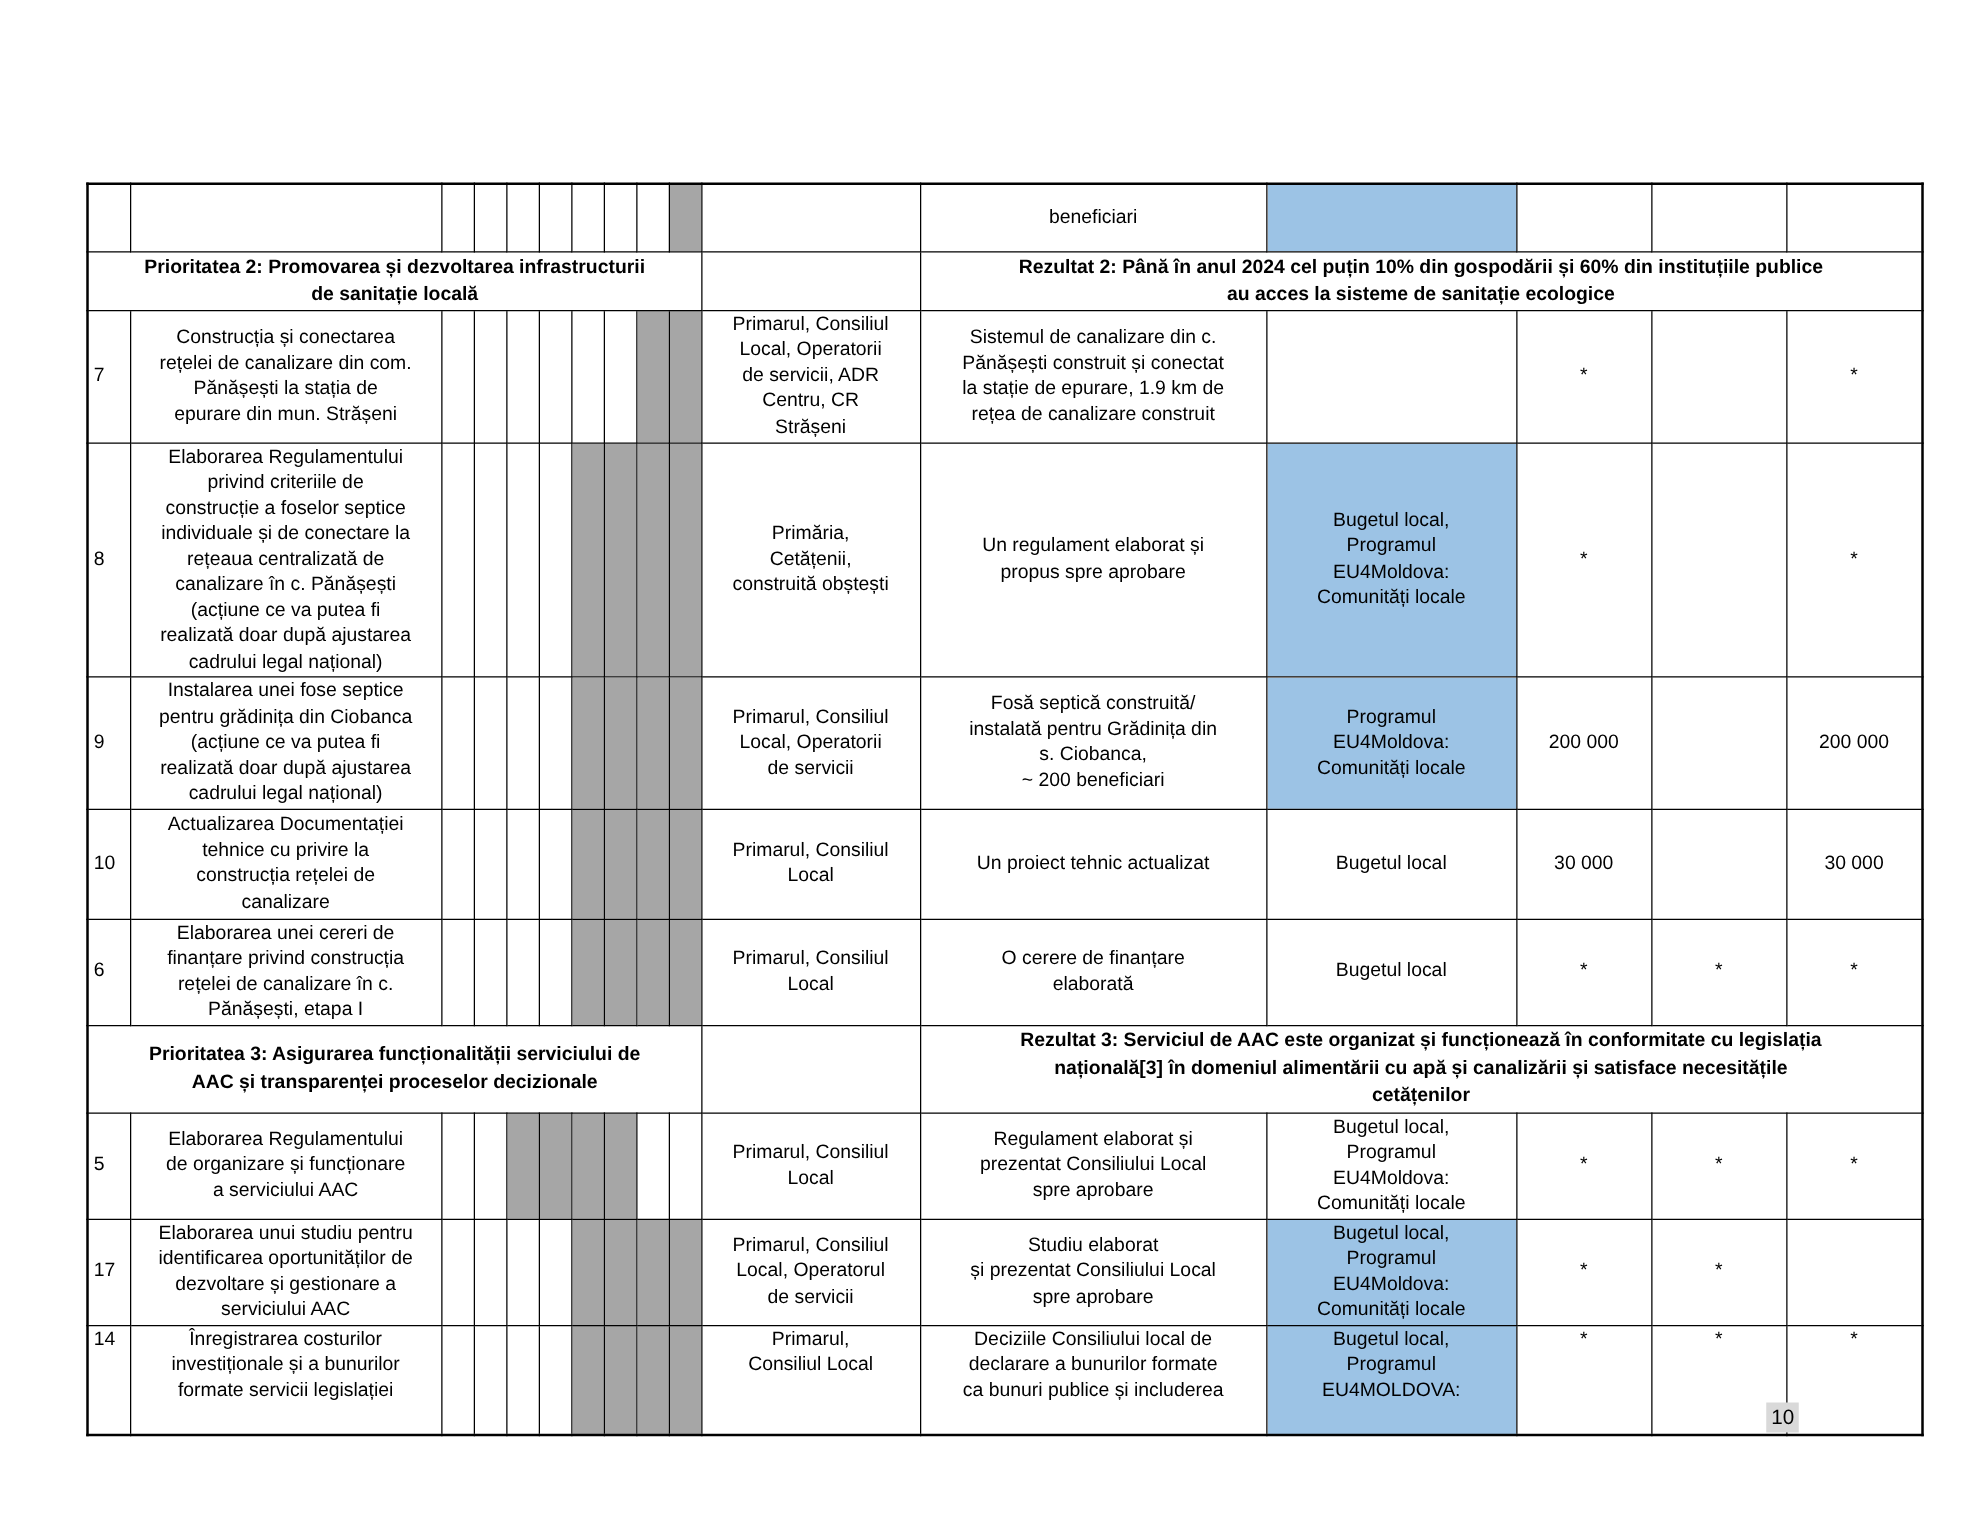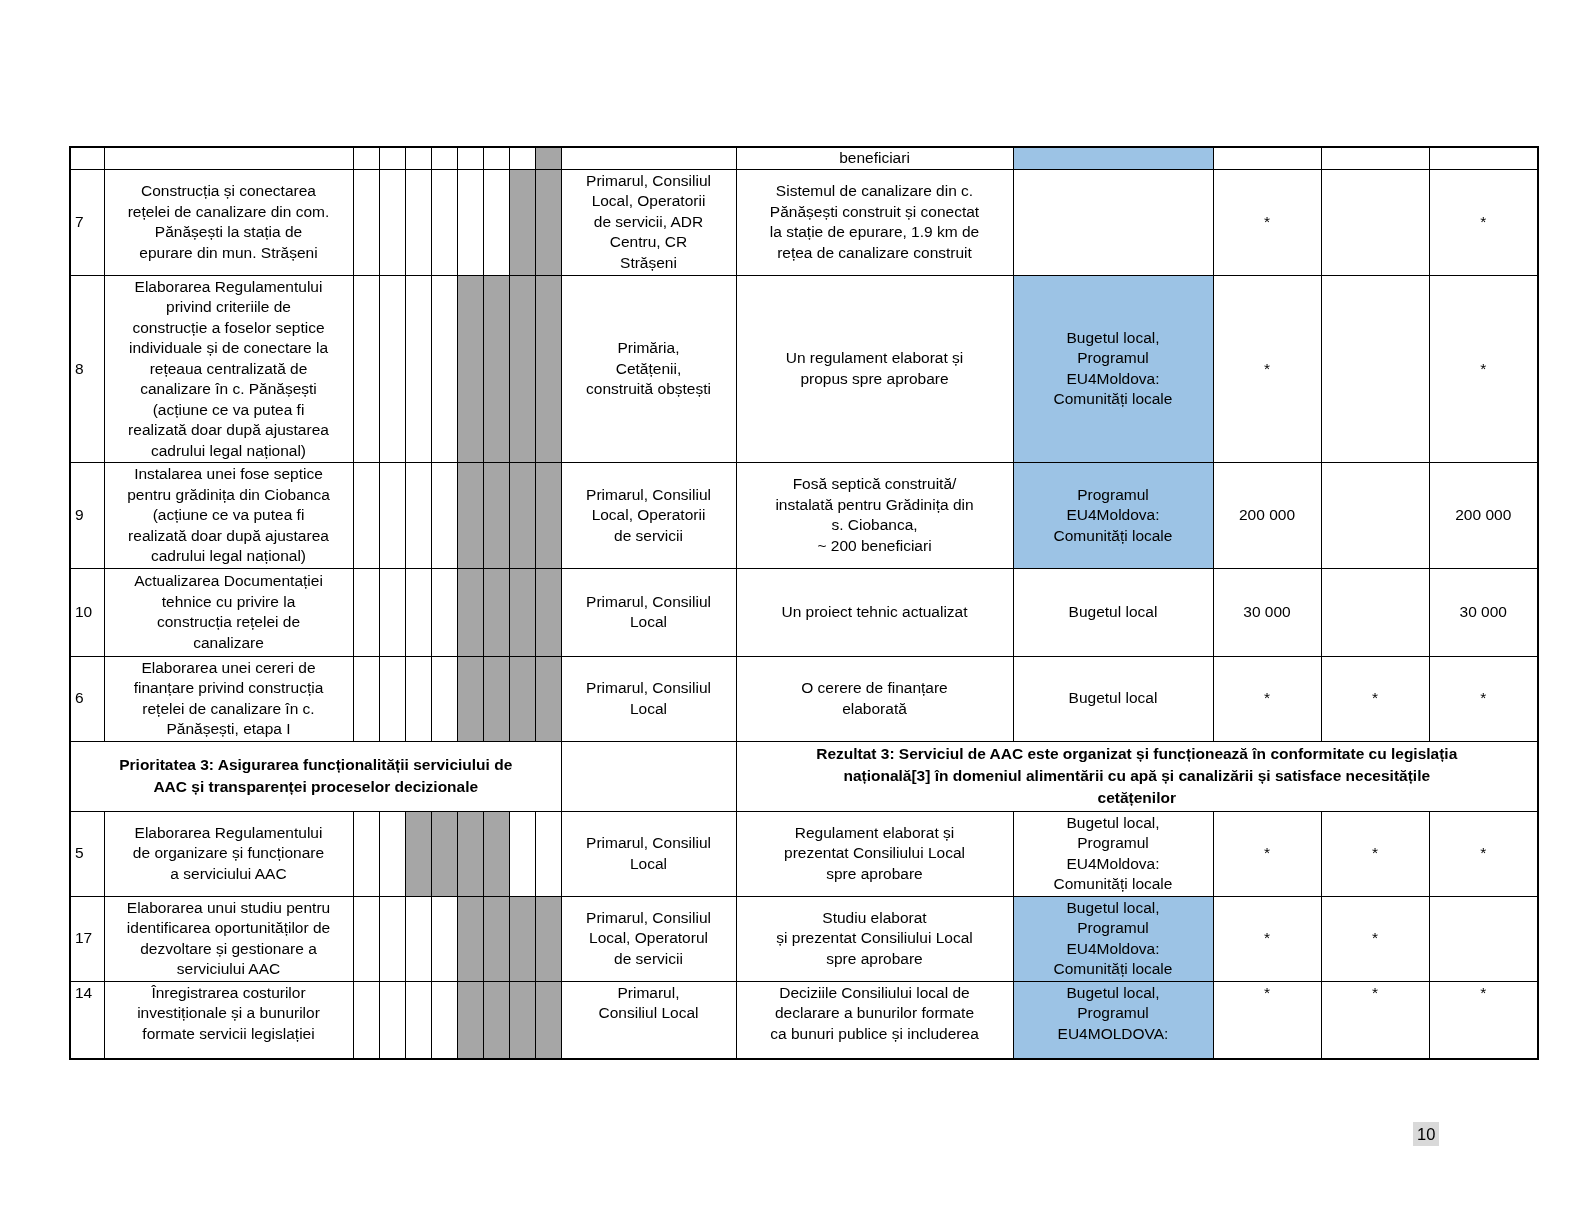--- a/index.html
+++ b/index.html
@@ -13,21 +13,21 @@
     border-collapse:collapse;table-layout:fixed;
     border:2px solid #000;
   }
   td{
     border:1px solid #000;
     padding:1px 3px;
     font-size:15.5px;line-height:20.5px;
     text-align:center;vertical-align:middle;
     overflow:hidden;word-wrap:break-word;
   }
-  .strip td{padding:0;}
+  .strip td{padding:16px;}
   td.num{text-align:left;padding-left:4px;}
   td.g.fill{background:var(--gantt-fill,#a6a6a6);}
   td.hl{background:var(--highlight,#9cc3e5);}
   td.pre{white-space:pre-line;}
   .note{display:block;white-space:pre-line;}
   td.hdr{
     font-weight:bold;white-space:pre-line;
     font-size:15.5px;line-height:22px;
   }
   tr.top td{vertical-align:top;}
@@ -75,20 +75,27 @@
     <td class="g"></td>
     <td class="g fill"></td>
     <td></td>
     <td>beneficiari</td>
     <td class="hl"></td>
     <td></td>
     <td></td>
     <td></td>
   </tr>
 
+  <tr style="height:46px">
+    <td class="hdr" colspan="10">Prioritatea 2: Promovarea și dezvoltarea infrastructurii
+de sanitație locală</td>
+    <td></td>
+    <td class="hdr" colspan="5">Rezultat 2: Până în anul 2024 cel puțin 10% din gospodării și 60% din instituțiile publice
+au acces la sisteme de sanitație ecologice</td>
+  </tr>
 
   <tr style="height:106px">
     <td class="num">7</td>
     <td class="pre"><span>Construcția și conectarea
 rețelei de canalizare din com.
 Pănășești la stația de
 epurare din mun. Strășeni</span><span class="note"></span></td>
     <td class="g"></td>
     <td class="g"></td>
     <td class="g"></td>
@@ -278,21 +285,21 @@
 spre aprobare</td>
     <td class="pre hl">Bugetul local,
 Programul
 EU4Moldova:
 Comunități locale</td>
     <td>*</td>
     <td>*</td>
     <td></td>
   </tr>
 
-  <tr class="top" style="height:78px">
+  <tr class="top" style="height:88px">
     <td class="num">14</td>
     <td class="pre"><span>Înregistrarea costurilor
 investiționale și a bunurilor
 formate servicii legislației</span><span class="note"></span></td>
     <td class="g"></td>
     <td class="g"></td>
     <td class="g"></td>
     <td class="g"></td>
     <td class="g fill"></td>
     <td class="g fill"></td>

